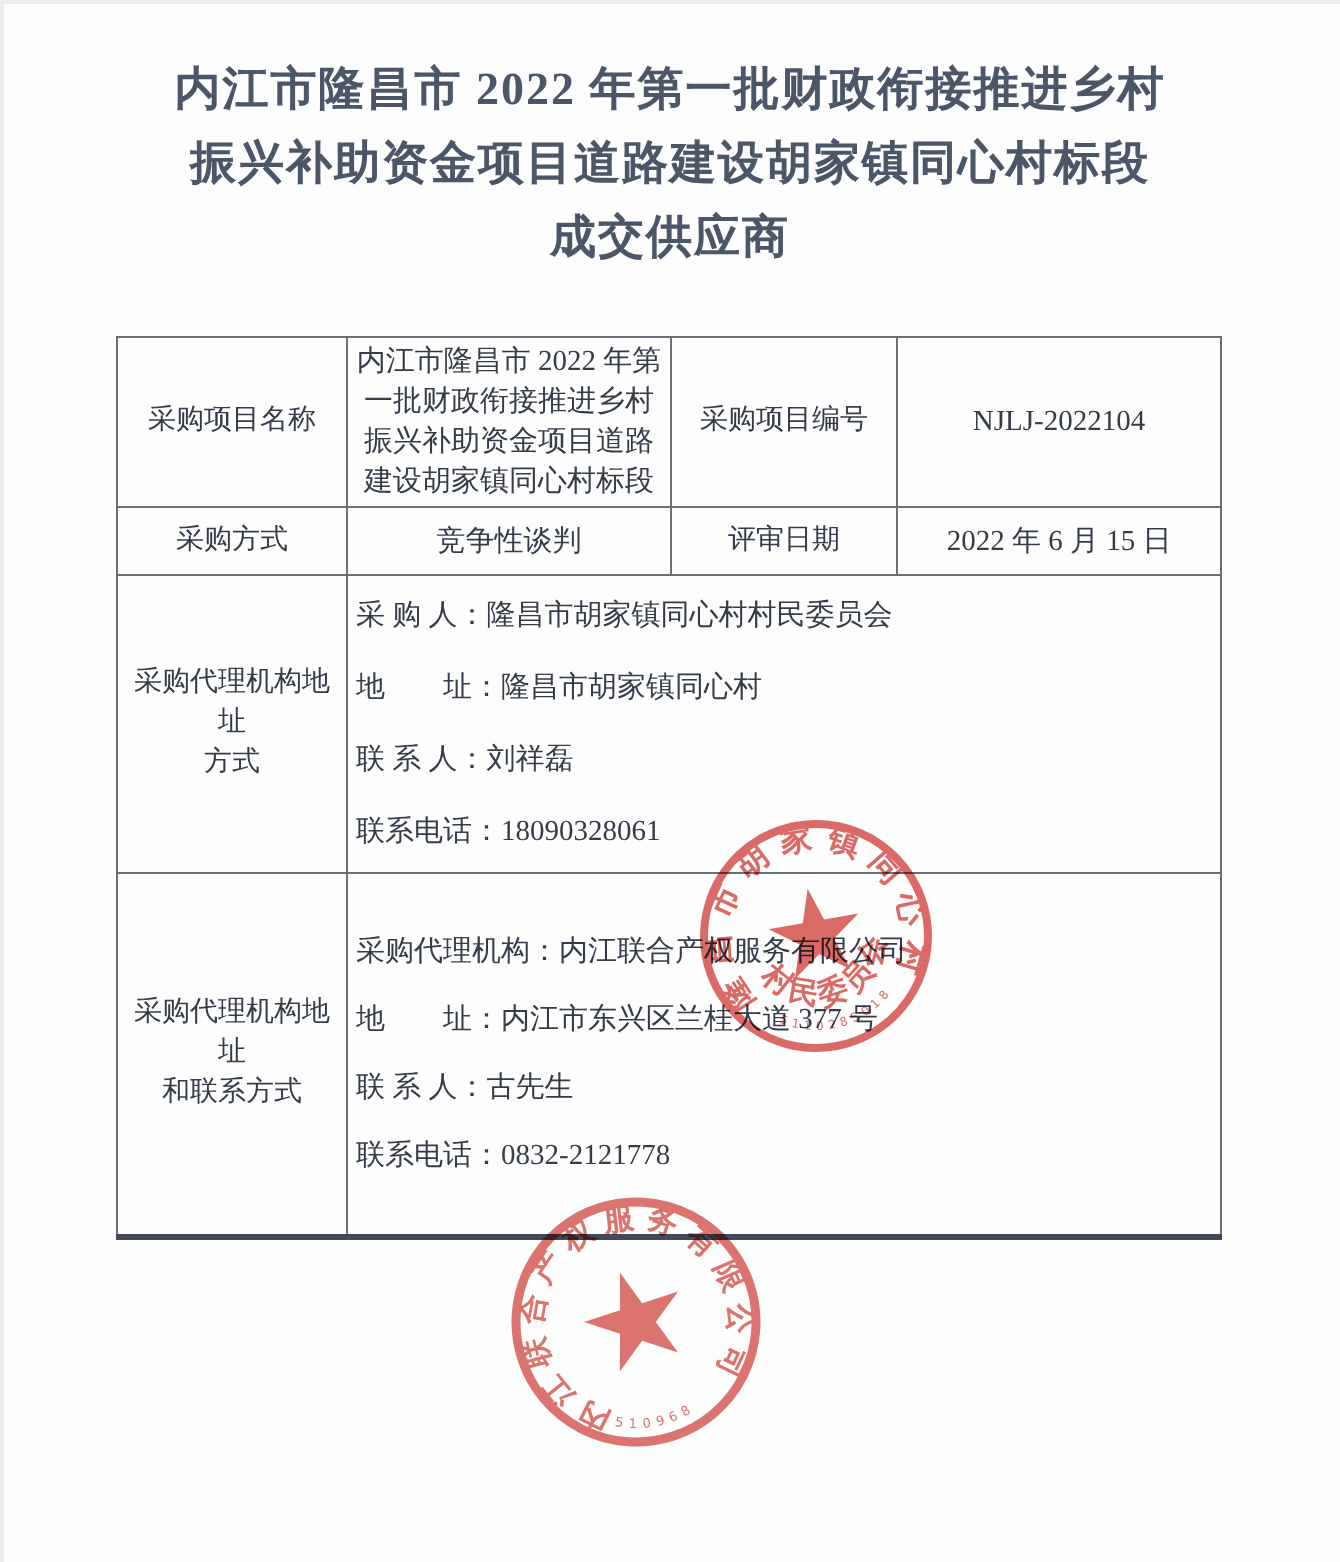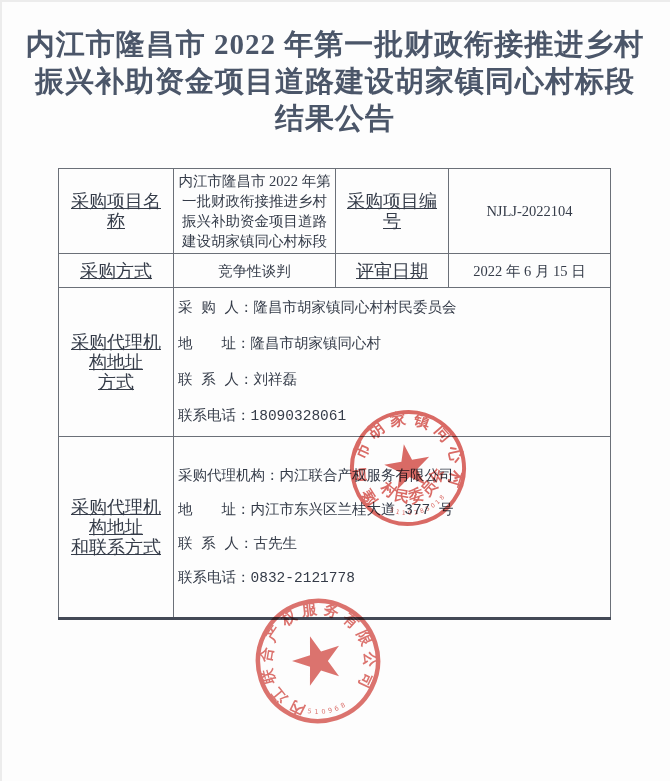--- a/index.html
+++ b/index.html
@@ -7,57 +7,57 @@
     position:relative;
     width:670px;height:781px;
     background:#fdfdfd;
     font-family:"Liberation Serif","DejaVu Serif",serif;
     color:#373e4b;
     overflow:hidden;
     box-shadow:inset 2px 2px 0 #ececec;
   }
   .title{
     position:absolute;left:0;top:26px;width:670px;
-    text-align:center;font-size:29px;font-weight:bold;
+    text-align:center;font-size:23px;font-weight:bold;
     line-height:37px;color:#4b5669;letter-spacing:1px;
   }
   table.doc{
     position:absolute;left:58px;top:168px;
     width:552px;border-collapse:collapse;table-layout:fixed;
     font-size:14.5px;color:#353c49;
   }
   table.doc td{
     border:1px solid #6b7078;
     padding:2px 4px;
     vertical-align:middle;
   }
   table.doc{border:1px solid #565b64;}
   tr.last td{border-bottom:3px solid #434956;}
   td.lbl{
-    text-align:center;font-size:18px;line-height:20px;
-    white-space:pre-line;padding:2px 2px;text-decoration:underline;
+    text-align:center;font-size:14px;line-height:20px;
+    white-space:pre-line;padding:2px 2px;
   }
   td.ctr{text-align:center;line-height:20px;}
   td.lft{text-align:left;padding-left:10px;line-height:26px;}
-  td.topalign{vertical-align:top;font-family:Liberation Mono, monospace;}
+  td.topalign{vertical-align:top;}
   .contact-line{height:36px;display:flex;align-items:center;}
   .contact-line.tight{height:34px;text-align:right;}
   .pad-top{padding-top:8px;}
   .seal{position:absolute;mix-blend-mode:multiply;pointer-events:none;}
   .seal svg{display:block;}
 </style>
 </head>
 <body>
 
 <div class="page">
 
   <div class="title">
     <div>内江市隆昌市 2022 年第一批财政衔接推进乡村</div>
     <div>振兴补助资金项目道路建设胡家镇同心村标段</div>
-    <div>结果公告</div>
+    <div>成交供应商</div>
   </div>
 
   <table class="doc">
     <colgroup>
       <col style="width:115px">
         <col style="width:162px">
         <col style="width:113px">
         <col style="width:162px">
     </colgroup>
     <tbody>

